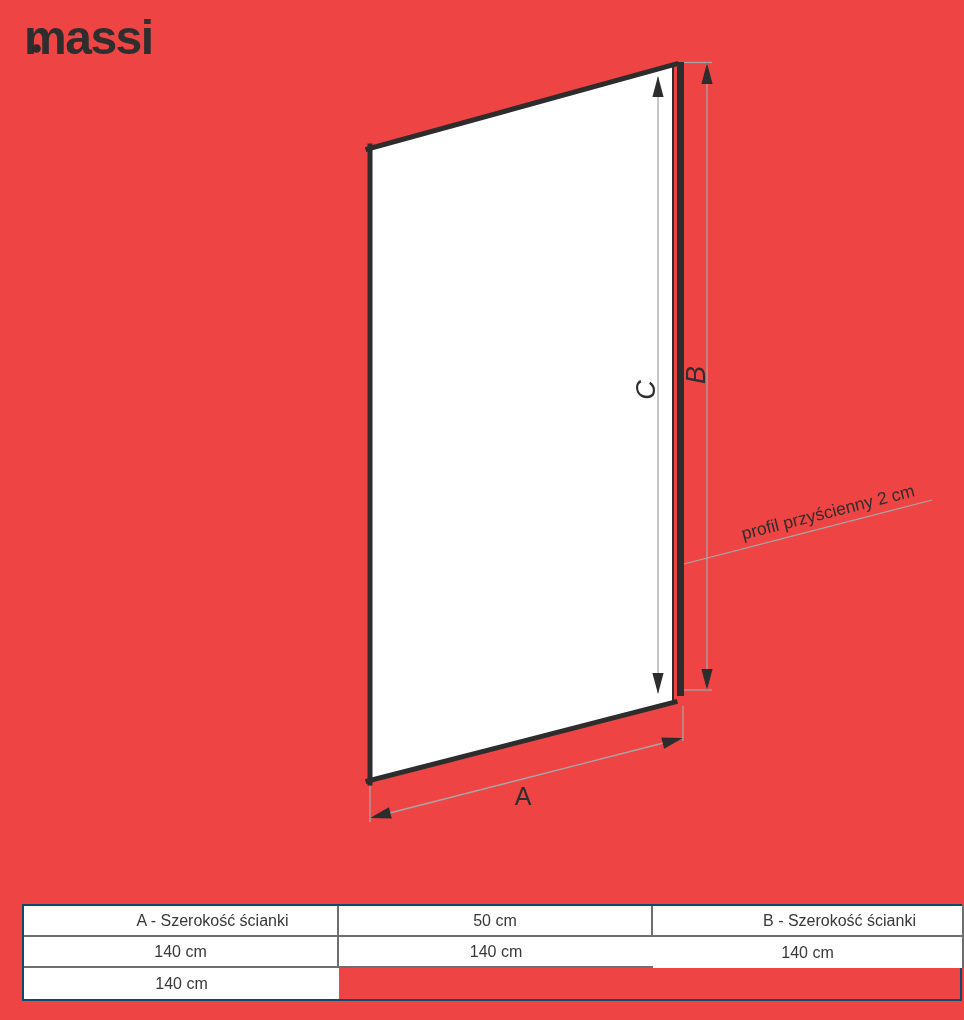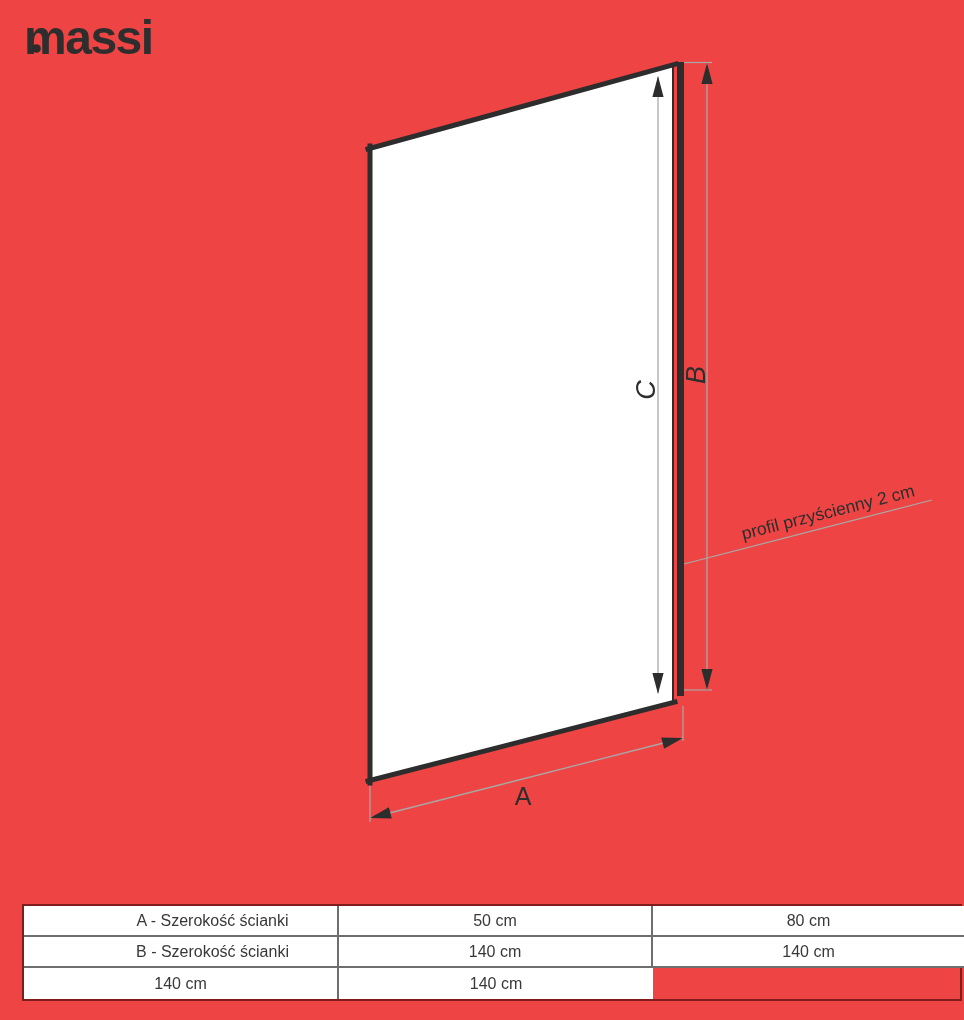--- a/index.html
+++ b/index.html
@@ -5,21 +5,21 @@
   html,body{margin:0;padding:0;background:#fff;}
   .page{
     position:relative;width:964px;height:1020px;background:#ef4444;
     font-family:"Liberation Sans",sans-serif;overflow:hidden;
   }
   .logo{position:absolute;left:24px;top:12px;width:170px;height:56px;}
   .drawing{position:absolute;left:0;top:0;width:964px;height:900px;}
   .dim-table{
     position:absolute;left:22px;top:904px;width:940px;
     display:grid;grid-template-columns:315px 314px 311px;
-    border:2px solid #7f1d1d;box-sizing:border-box;
+    border:2px solid #0c4a6e;box-sizing:border-box;
     color:#383838;font-size:16px;
   }
   .dim-table .cell{
     box-sizing:border-box;height:31px;
     display:flex;align-items:center;justify-content:center;
     border-bottom:2px solid #6e6e6e;border-right:2px solid #6e6e6e;
     background:#fff;white-space:nowrap;
   }
   .dim-table .cell.last-col{border-right:none;}
   .dim-table .cell.last-row{border-bottom:none;}
@@ -78,21 +78,20 @@
 
     <g>
       <line x1="684" y1="564" x2="932" y2="500" stroke="#a8a8a8" stroke-width="1.2"></line>
       <text class="leadertext" x="828" y="518" text-anchor="middle" transform="rotate(-14.2 828 512)">profil przyścienny 2 cm</text>
     </g>
   </svg>
 
   <div class="dim-table">
     <div class="cell label-col">A - Szerokość ścianki</div>
     <div class="cell">50 cm</div>
-    <div class="cell last-col">80 cm</div>
 
     <div class="cell label-col">B - Szerokość ścianki</div>
     <div class="cell">140 cm</div>
     <div class="cell last-col">140 cm</div>
 
     <div class="cell last-row">140 cm</div>
     <div class="cell last-col last-row">140 cm</div>
   </div>
 
 </div>

